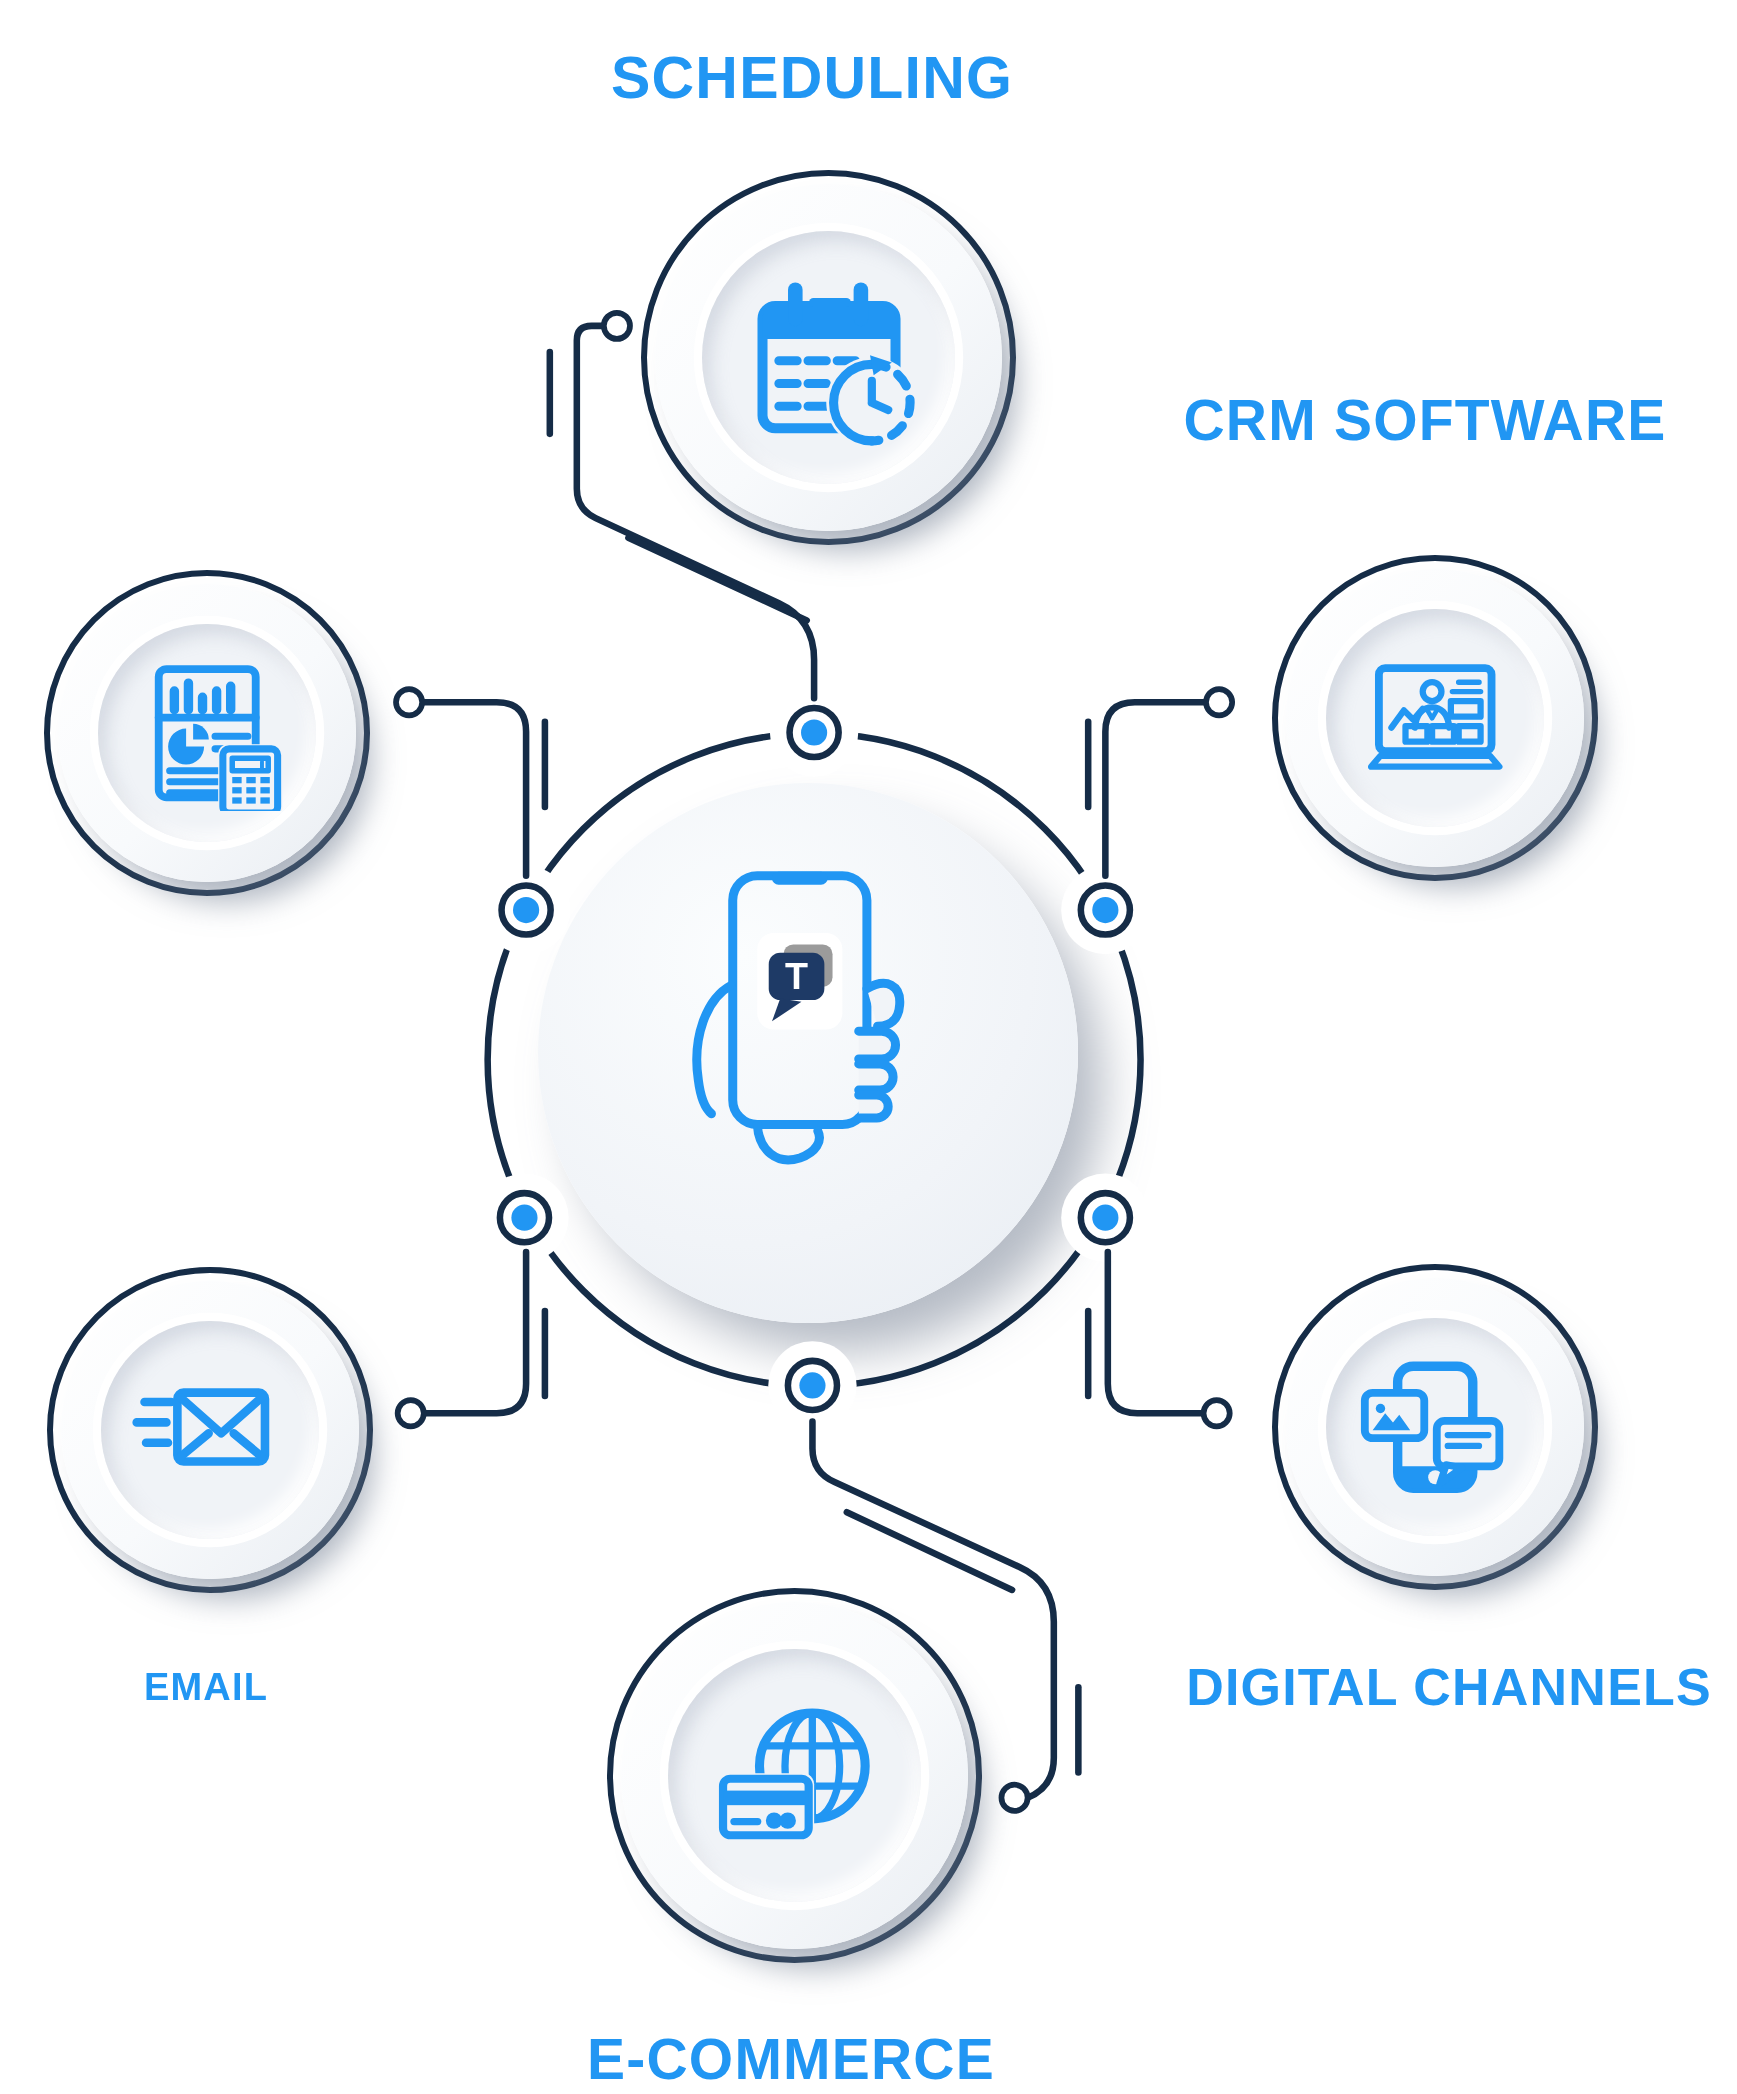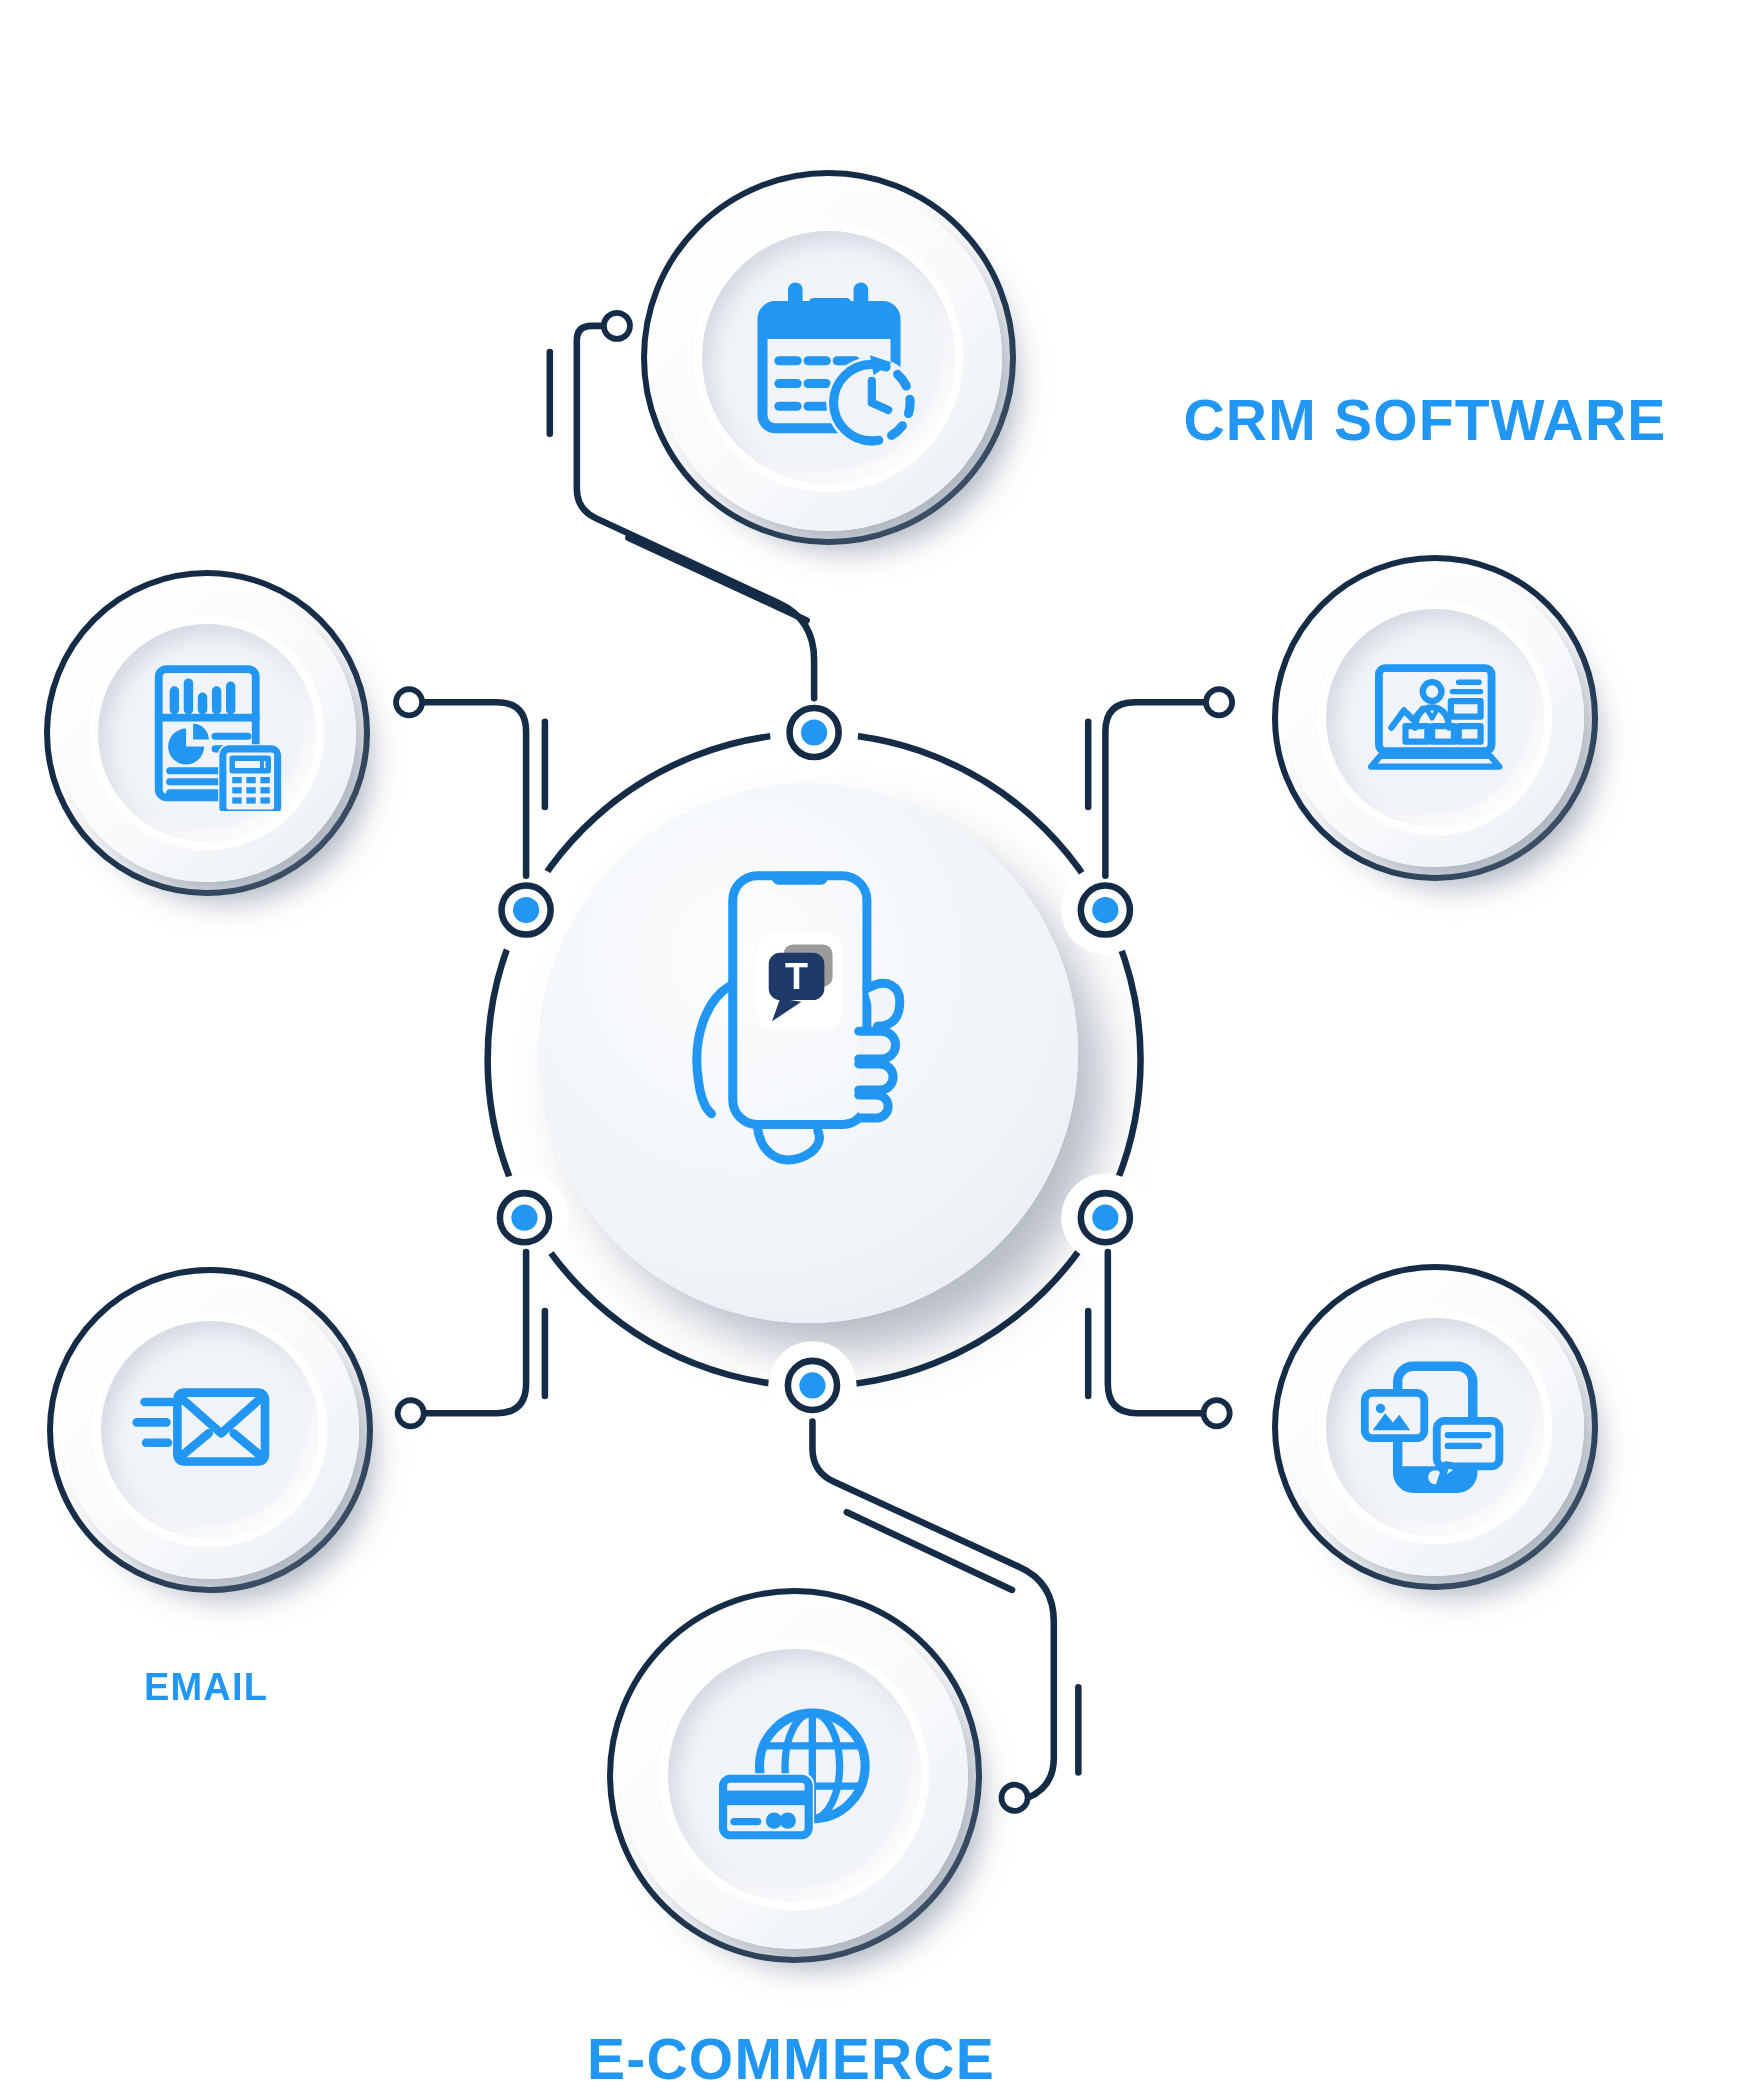--- a/index.html
+++ b/index.html
@@ -199,22 +199,24 @@
           <rect x="22" y="117" width="94" height="16" fill="#2196f3" stroke="none"></rect>
           <path d="M34,151 H60" stroke-width="8"></path>
           <circle cx="78" cy="150" r="9" fill="#2196f3" stroke="none"></circle>
           <circle cx="93" cy="150" r="9" fill="#2196f3" stroke="none"></circle>
         </g>
       </svg>
     </div>
       </div>
   </div>
 
+  <div class="lbl lbl-scheduling">SCHEDULING</div>
   <div class="lbl lbl-crm">CRM SOFTWARE</div>
   <div class="lbl lbl-email">EMAIL</div>
+  <div class="lbl lbl-digital">DIGITAL CHANNELS</div>
   <div class="lbl lbl-ecom">E-COMMERCE</div>
 
   <svg class="wires" viewBox="0 0 2123 2560">
     <g stroke="#152c47" fill="none" stroke-linecap="round" stroke-linejoin="round">
 
       <circle cx="995" cy="1295" r="399" stroke-width="8"></circle>
 
       <g fill="#ffffff" stroke="none">
         <circle cx="995" cy="895" r="54"></circle>
           <circle cx="643" cy="1112" r="54"></circle>

